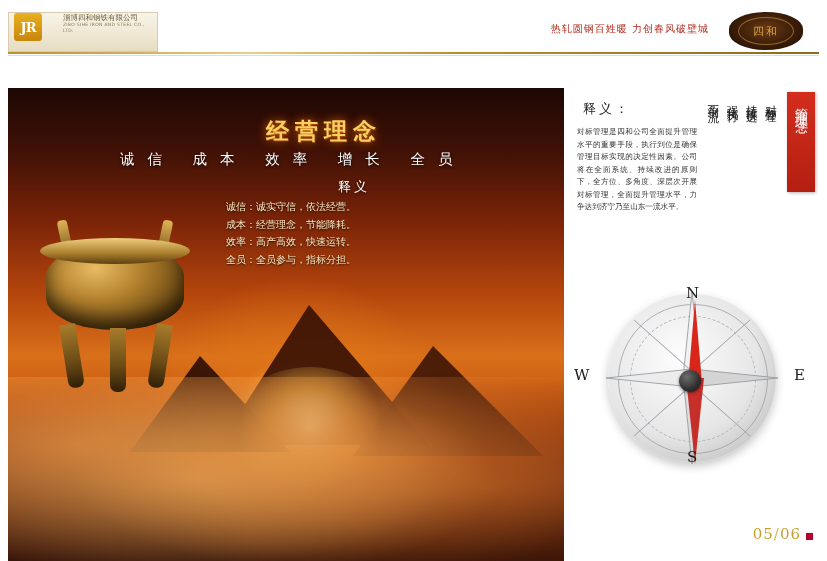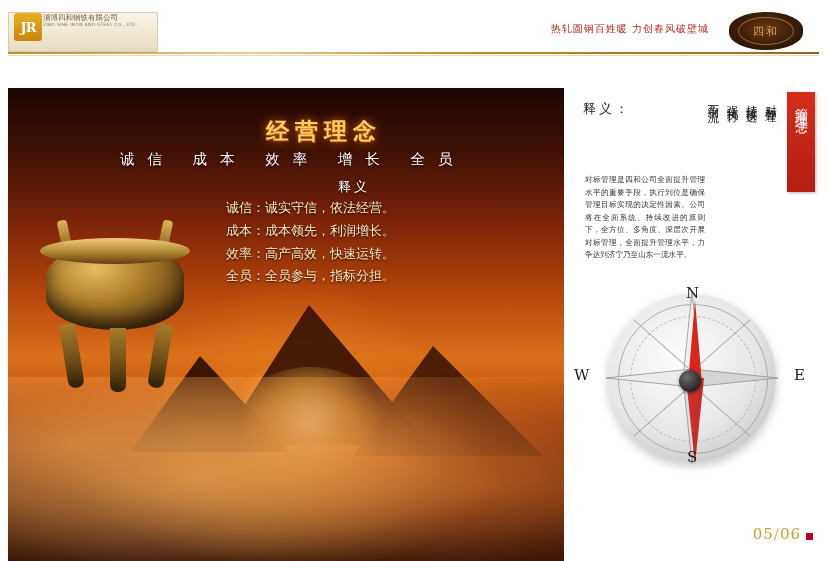--- a/index.html
+++ b/index.html
@@ -8,21 +8,21 @@
   .page{position:absolute;left:0;top:0;width:827px;height:561px;background:#fff;}
 
   
   .header{position:absolute;left:0;top:8px;width:827px;height:46px;}
   .hdr-left{position:absolute;left:8px;top:4px;width:148px;height:38px;
             background:linear-gradient(180deg,#f7f3e8 0%,#efe7d2 60%,#e7dcc2 100%);
             border:1px solid #d8cbb0;display:flex;align-items:flex-start;}
   .jr-logo{width:28px;height:28px;margin-left:5px;background:linear-gradient(180deg,#e8b020 0%,#c8860c 100%);
            border-radius:3px;color:#fff;font-weight:bold;font-size:13px;display:flex;align-items:center;justify-content:center;
            font-family:"DejaVu Serif","Liberation Serif",serif;letter-spacing:-1px;}
-  .hdr-cn{margin-left:1px;font-size:7.5px;color:#6b5a3a;line-height:1.25;}
+  .hdr-cn{margin-left:21px;font-size:7.5px;color:#6b5a3a;line-height:1.25;}
   .hdr-cn .l2{font-size:4.5px;color:#8a7751;letter-spacing:.3px;}
   .hdr-rule{position:absolute;left:8px;top:44px;width:811px;height:2px;
             background:linear-gradient(90deg,#b8912f 0%,#e6cf86 30%,#b8912f 55%,#8f6a1c 100%);}
   .hdr-rule2{position:absolute;left:8px;top:47px;width:811px;height:1px;background:#e9dcb8;}
   .hdr-slogan{position:absolute;right:118px;top:14px;font-size:10px;color:#b02b1f;
               font-family:"DejaVu Serif","Liberation Serif",serif;letter-spacing:1px;white-space:nowrap;}
   .hdr-seal{position:absolute;right:24px;top:4px;width:74px;height:38px;
             background:radial-gradient(ellipse at 50% 45%,#6b3a14 0%,#3a1d08 55%,#1a0c03 100%);
             border-radius:50%/45%;}
   .hdr-seal .ring{position:absolute;left:50%;top:50%;transform:translate(-50%,-50%);
@@ -69,30 +69,30 @@
   .ear2{left:130px;top:4px;transform:rotate(12deg);}
 
   .title-main{position:absolute;left:258px;top:28px;font-size:23px;letter-spacing:6px;
               color:#f6d062;font-family:"DejaVu Serif","Liberation Serif",serif;font-weight:bold;
               text-shadow:0 0 10px rgba(255,120,0,.85),1px 1px 0 #7a2b00;}
   .title-sub{position:absolute;left:112px;top:62px;font-size:14.5px;letter-spacing:13px;color:#ffffff;
              font-family:"DejaVu Serif","Liberation Serif",serif;
              text-shadow:0 1px 3px rgba(0,0,0,.8);}
   .shiyi-left{position:absolute;left:330px;top:90px;font-size:13px;color:#ffffff;letter-spacing:3px;
               font-family:"DejaVu Serif","Liberation Serif",serif;text-shadow:0 1px 3px rgba(0,0,0,.8);}
-  .defs{position:absolute;left:218px;top:110px;width:150px;font-size:13px;line-height:1.75;color:#ffe9c0;
-        font-family:Liberation Mono, monospace;text-shadow:0 1px 2px rgba(0,0,0,.9);}
+  .defs{position:absolute;left:218px;top:110px;width:150px;font-size:10px;line-height:1.75;color:#ffe9c0;
+        font-family:Liberation Serif, serif;text-shadow:0 1px 2px rgba(0,0,0,.9);}
   .defs div{white-space:nowrap;}
 
   
   .right{position:absolute;left:575px;top:92px;width:244px;height:200px;}
   .shiyi-head{position:absolute;left:8px;top:8px;font-size:13px;color:#222;letter-spacing:3px;
               font-family:"DejaVu Serif","Liberation Serif",serif;}
-  .para{position:absolute;left:10px;top:34px;width:120px;font-size:7.6px;line-height:1.65;color:#333;
-        text-align:justify;margin-top:48px;}
+  .para{position:absolute;left:2px;top:34px;width:120px;font-size:7.6px;line-height:1.65;color:#333;
+        text-align:justify;}
   .vcols{position:absolute;left:140px;top:4px;width:64px;height:150px;display:flex;flex-direction:row-reverse;gap:2px;}
   .vcol{writing-mode:vertical-rl;text-orientation:upright;font-size:11.5px;line-height:1.5;color:#1d1d1d;
         letter-spacing:2px;font-family:"DejaVu Serif","Liberation Serif",serif;}
   .redbar{position:absolute;left:212px;top:0px;width:28px;height:100px;
           background:linear-gradient(180deg,#d42d1c 0%,#b31f12 100%);
           box-shadow:1px 1px 3px rgba(0,0,0,.3);}
   .redbar span{display:block;writing-mode:vertical-rl;text-orientation:upright;color:#fff;font-size:13px;
                letter-spacing:4px;margin:6px auto 0;text-align:center;
                font-family:"DejaVu Serif","Liberation Serif",serif;}
 
@@ -158,21 +158,21 @@
       <div class="ding-leg leg1"></div>
       <div class="ding-leg leg2"></div>
       <div class="ding-leg leg3"></div>
     </div>
 
     <div class="title-main">经营理念</div>
     <div class="title-sub">诚信  成本  效率  增长  全员</div>
     <div class="shiyi-left">释义</div>
     <div class="defs">
       <div>诚信：诚实守信，依法经营。</div>
-      <div>成本：成本领先，利润增长。</div>
+      <div>成本：经营理念，节能降耗。</div>
       <div>效率：高产高效，快速运转。</div>
       <div>全员：全员参与，指标分担。</div>
     </div>
   </div>
 
   <div class="right">
     <div class="shiyi-head">释义：</div>
     <div class="para">对标管理是四和公司全面提升管理水平的重要手段，执行到位是确保管理目标实现的决定性因素。公司将在全面系统、持续改进的原则下，全方位、多角度、深层次开展对标管理，全面提升管理水平，力争达到济宁乃至山东一流水平。</div>
     <div class="vcols">
       <div class="vcol">对标管理</div>

